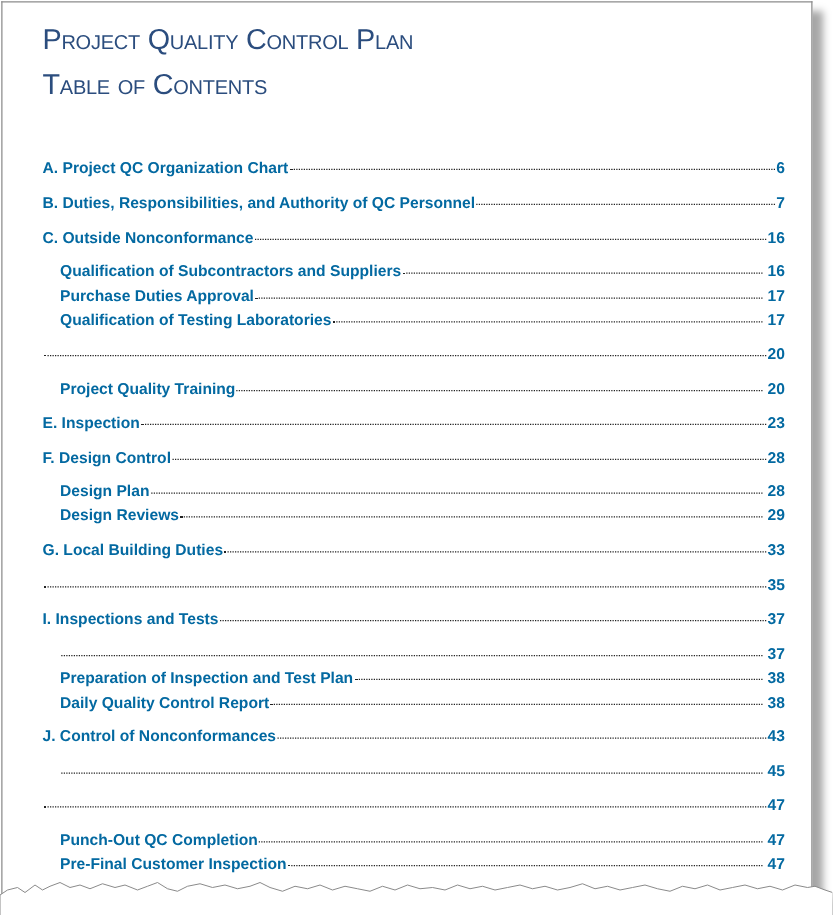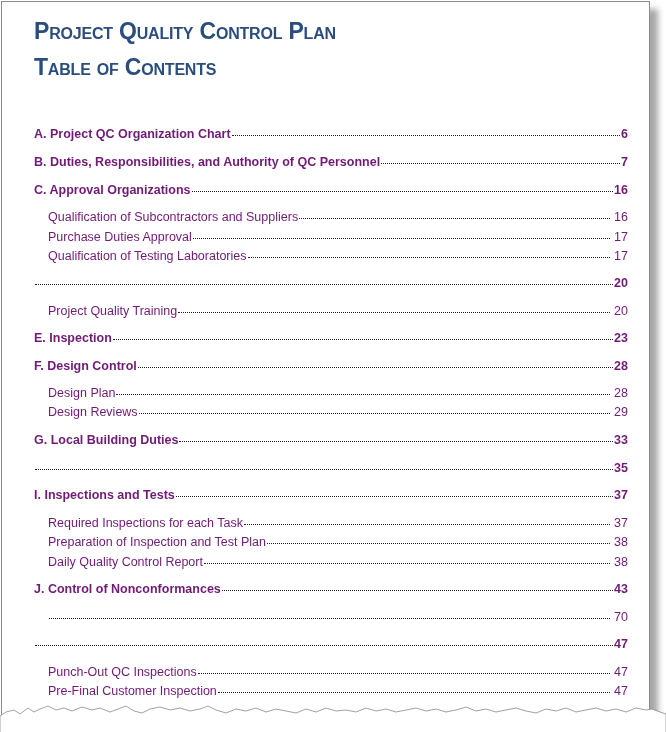--- a/index.html
+++ b/index.html
@@ -4,32 +4,32 @@
   <style>
     html, body { margin: 0; padding: 0; background: #ffffff; }
     body { width: 666px; height: 732px; position: relative; overflow: hidden; font-family: "Liberation Sans", sans-serif; }
     .page {
       position: absolute; left: 1px; top: 1px; width: 647px; height: 740px;
       background: #ffffff;
       border-left: 1px solid #8c8c8c; border-top: 1px solid #8c8c8c; border-right: 1px solid #8c8c8c;
       box-shadow: 8px 8px 6px rgba(0,0,0,0.35);
     }
     .title {
-      position: absolute; left: 32px; color: #2b4d7e; font-weight: bold;
+      position: absolute; left: 32px; color: #2b4d7e; font-weight: normal;
       font-size: 23px; letter-spacing: -0.2px; font-variant: small-caps; line-height: 1;
     }
     .title1 { top: 18px; }
     .title2 { top: 54px; }
     .toc { position: absolute; left: 0; top: 0; width: 100%; }
     .entry {
-      position: absolute; display: flex; align-items: baseline; color: #701a75;
+      position: absolute; display: flex; align-items: baseline; color: #0369a1;
       line-height: 1; white-space: nowrap;
     }
     .entry.lvl1 { left: 32px; width: 594px; font-size: 12.5px; font-weight: bold; }
-    .entry.lvl2 { left: 46px; width: 580px; font-size: 12.5px; font-weight: normal; }
+    .entry.lvl2 { left: 46px; width: 580px; font-size: 12.5px; font-weight: bold; }
     .entry .label { flex: 0 0 auto; }
     .entry .leader {
       flex: 1 1 auto; margin: 0 1px; border-bottom: 1.6px dotted #222;
       height: 0; position: relative; top: -2px;
     }
     .entry.lvl2 .leader { border-bottom-width: 1.2px; margin-right: 4px; }
     .entry .page-num { flex: 0 0 auto; }
     .torn {
       position: absolute; left: 0; top: 700px; width: 666px; height: 40px;
     }
@@ -46,21 +46,21 @@
       <span class="label">A. Project QC Organization Chart</span>
       <span class="leader"></span>
       <span class="page-num">6</span>
     </div>
     <div class="entry lvl1" style="top:154px">
       <span class="label">B. Duties, Responsibilities, and Authority of QC Personnel</span>
       <span class="leader"></span>
       <span class="page-num">7</span>
     </div>
     <div class="entry lvl1" style="top:182px">
-      <span class="label">C. Approval Organizations</span>
+      <span class="label">C. Outside Nonconformance</span>
       <span class="leader"></span>
       <span class="page-num">16</span>
     </div>
     <div class="entry lvl2" style="top:209px">
       <span class="label">Qualification of Subcontractors and Suppliers</span>
       <span class="leader"></span>
       <span class="page-num">16</span>
     </div>
     <div class="entry lvl2" style="top:229px">
       <span class="label">Purchase Duties Approval</span>
@@ -109,49 +109,48 @@
     <div class="entry lvl1" style="top:460px">
       <span class="leader"></span>
       <span class="page-num">35</span>
     </div>
     <div class="entry lvl1" style="top:487px">
       <span class="label">I. Inspections and Tests</span>
       <span class="leader"></span>
       <span class="page-num">37</span>
     </div>
     <div class="entry lvl2" style="top:515px">
-      <span class="label">Required Inspections for each Task</span>
       <span class="leader"></span>
       <span class="page-num">37</span>
     </div>
     <div class="entry lvl2" style="top:534px">
       <span class="label">Preparation of Inspection and Test Plan</span>
       <span class="leader"></span>
       <span class="page-num">38</span>
     </div>
     <div class="entry lvl2" style="top:554px">
       <span class="label">Daily Quality Control Report</span>
       <span class="leader"></span>
       <span class="page-num">38</span>
     </div>
     <div class="entry lvl1" style="top:581px">
       <span class="label">J. Control of Nonconformances</span>
       <span class="leader"></span>
       <span class="page-num">43</span>
     </div>
     <div class="entry lvl2" style="top:609px">
       <span class="leader"></span>
-      <span class="page-num">70</span>
+      <span class="page-num">45</span>
     </div>
     <div class="entry lvl1" style="top:636px">
       <span class="leader"></span>
       <span class="page-num">47</span>
     </div>
     <div class="entry lvl2" style="top:664px">
-      <span class="label">Punch-Out QC Inspections</span>
+      <span class="label">Punch-Out QC Completion</span>
       <span class="leader"></span>
       <span class="page-num">47</span>
     </div>
     <div class="entry lvl2" style="top:683px">
       <span class="label">Pre-Final Customer Inspection</span>
       <span class="leader"></span>
       <span class="page-num">47</span>
     </div>
   </div>
 </div>

